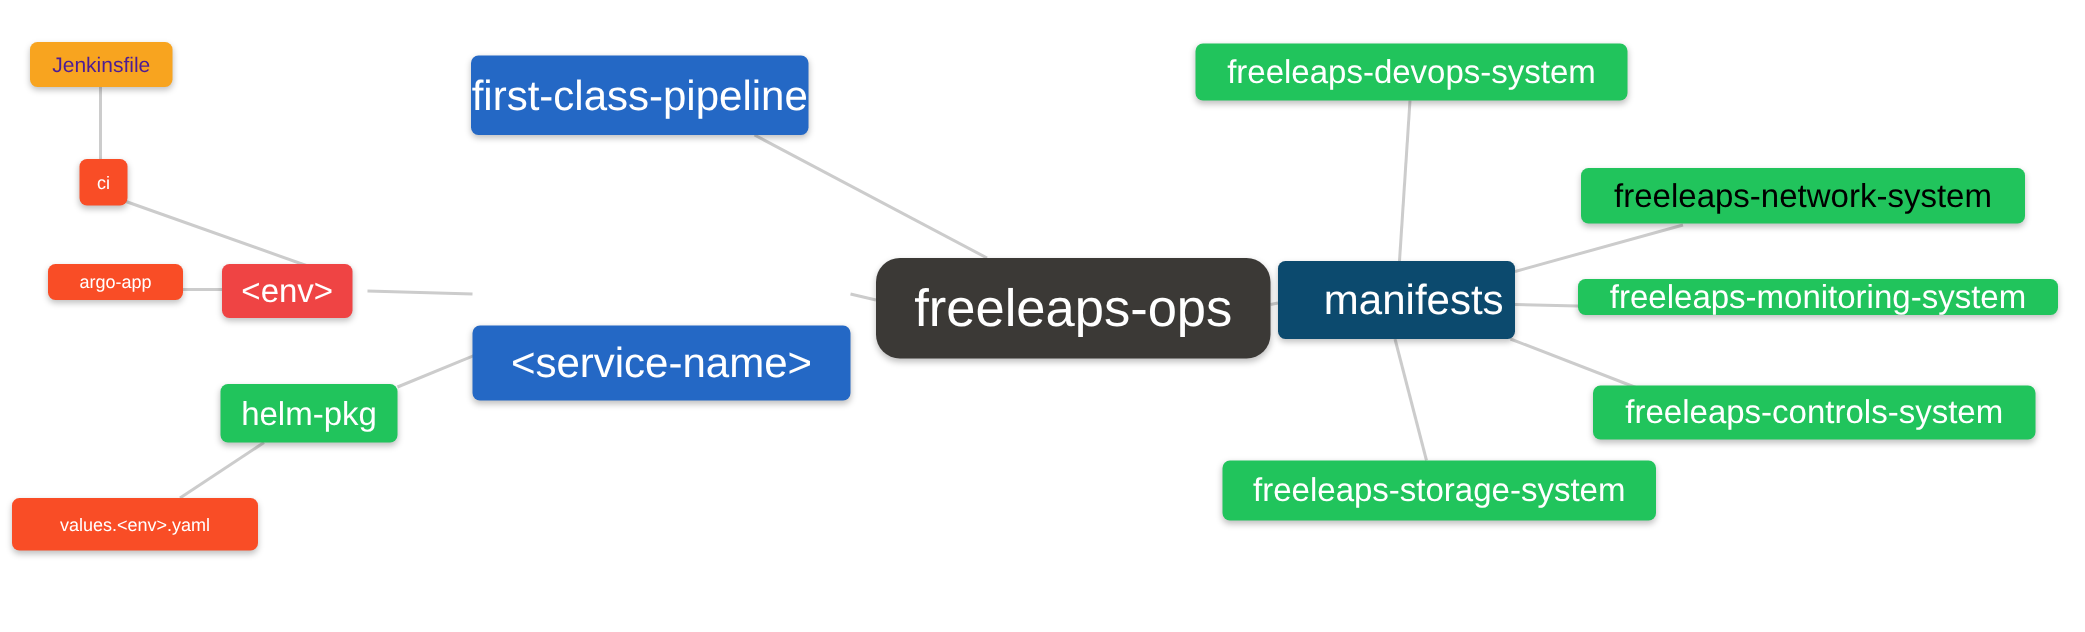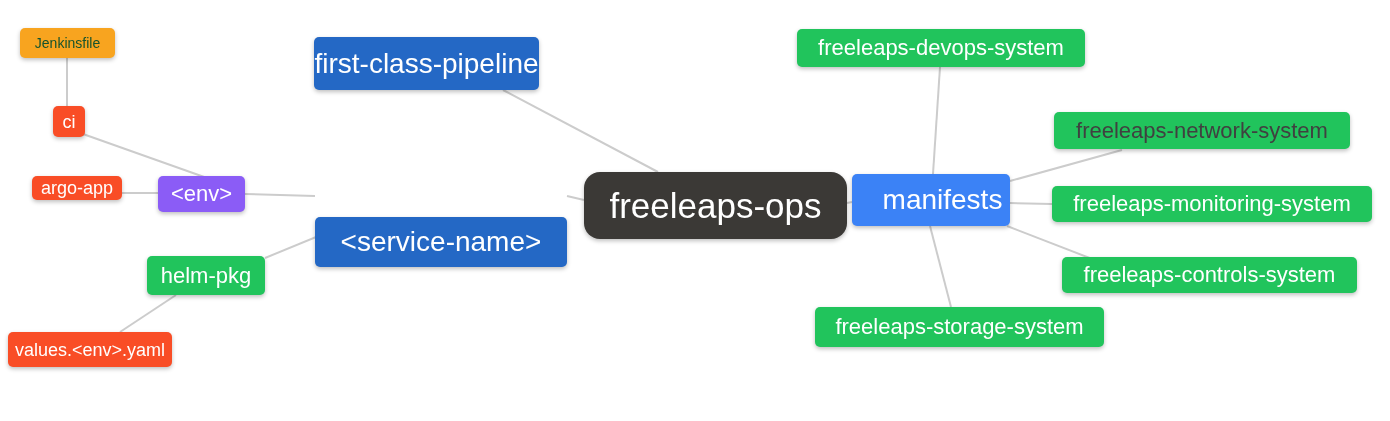--- a/index.html
+++ b/index.html
@@ -33,21 +33,21 @@
     border-radius: 5px;
     box-shadow: 0 2px 4px rgba(0,0,0,0.25);
     white-space: nowrap;
     cursor: default;
     line-height: 1;
     box-sizing: border-box;
   }
   .node.root   { font-size: 35px; border-radius: 16px; }
   .node.level1 { font-size: 28px; }
   .node.level2 { font-size: 22px; }
-  .node.level3 { font-size: 18px; }
+  .node.level3 { font-size: 12px; }
   .node.level4 { font-size: 14px; }
 </style>
 </head>
 <body>
 
 <div id="canvas">
   <svg id="edges" width="1390" height="421" viewBox="0 0 1390 421">
       <line x1="67" y1="58" x2="67" y2="106" stroke="#cccccc" stroke-width="2"></line>
       <line x1="83" y1="134" x2="207" y2="178" stroke="#cccccc" stroke-width="2"></line>
       <line x1="122" y1="193" x2="158" y2="193" stroke="#cccccc" stroke-width="2"></line>
@@ -59,25 +59,25 @@
       <line x1="847" y1="203" x2="852" y2="202" stroke="#cccccc" stroke-width="2"></line>
       <line x1="933" y1="174" x2="940" y2="67" stroke="#cccccc" stroke-width="2"></line>
       <line x1="1010" y1="181" x2="1122" y2="150" stroke="#cccccc" stroke-width="2"></line>
       <line x1="1010" y1="203" x2="1052" y2="204" stroke="#cccccc" stroke-width="2"></line>
       <line x1="1007" y1="226" x2="1100" y2="262" stroke="#cccccc" stroke-width="2"></line>
       <line x1="930" y1="226" x2="951" y2="307" stroke="#cccccc" stroke-width="2"></line>
     </svg>
 <div class="node root" style="left: 584px; top: 172px; width: 263px; height: 67px; background: rgb(59, 57, 54); color: rgb(255, 255, 255);">freeleaps-ops</div>
     <div class="node level1" style="left: 314px; top: 37px; width: 225px; height: 53px; background: rgb(36, 104, 197); color: rgb(255, 255, 255);">first-class-pipeline</div>
     <div class="node level1" style="left: 315px; top: 171px; width: 252px; height: 50px; background: rgb(36, 104, 197); color: rgb(255, 255, 255); margin-top: 46px;">&lt;service-name&gt;</div>
-    <div class="node level1" style="left: 852px; top: 174px; width: 158px; height: 52px; background: #3b82f6; color: rgb(255, 255, 255); padding-left: 23px;">manifests</div>
-    <div class="node level2" style="left: 158px; top: 176px; width: 87px; height: 36px; background: #8b5cf6; color: rgb(255, 255, 255);">&lt;env&gt;</div>
+    <div class="node level1" style="left: 852px; top: 174px; width: 158px; height: 52px; background: #0c4a6e; color: rgb(255, 255, 255); padding-left: 23px;">manifests</div>
+    <div class="node level2" style="left: 148px; top: 176px; width: 87px; height: 36px; background: #ef4444; color: rgb(255, 255, 255);">&lt;env&gt;</div>
     <div class="node level2" style="left: 797px; top: 29px; width: 288px; height: 38px; background: rgb(33, 196, 92); color: rgb(255, 255, 255);">freeleaps-devops-system</div>
     <div class="node level2" style="left: 147px; top: 256px; width: 118px; height: 39px; background: rgb(33, 196, 92); color: rgb(255, 255, 255);">helm-pkg</div>
-    <div class="node level2" style="left: 1054px; top: 112px; width: 296px; height: 37px; background: rgb(33, 196, 92); color: #404040;">freeleaps-network-system</div>
-    <div class="node level2" style="left: 1052px; top: 186px; width: 320px; height: 36px; background: rgb(33, 196, 92); color: rgb(255, 255, 255); text-align: center;">freeleaps-monitoring-system</div>
+    <div class="node level2" style="left: 1054px; top: 112px; width: 296px; height: 37px; background: rgb(33, 196, 92); color: #000000;">freeleaps-network-system</div>
+    <div class="node level2" style="left: 1052px; top: 186px; width: 320px; height: 24px; background: rgb(33, 196, 92); color: rgb(255, 255, 255); text-align: center;">freeleaps-monitoring-system</div>
     <div class="node level2" style="left: 1062px; top: 257px; width: 295px; height: 36px; background: rgb(33, 196, 92); color: rgb(255, 255, 255);">freeleaps-controls-system</div>
     <div class="node level2" style="left: 815px; top: 307px; width: 289px; height: 40px; background: rgb(33, 196, 92); color: rgb(255, 255, 255);">freeleaps-storage-system</div>
     <div class="node level3" style="left: 53px; top: 106px; width: 32px; height: 31px; background: rgb(249, 77, 38); color: rgb(255, 255, 255);">ci</div>
     <div class="node level3" style="left: 32px; top: 176px; width: 90px; height: 24px; background: rgb(249, 77, 38); color: rgb(255, 255, 255);">argo-app</div>
     <div class="node level3" style="left: 8px; top: 332px; width: 164px; height: 35px; background: rgb(249, 77, 38); color: rgb(255, 255, 255);">values.&lt;env&gt;.yaml</div>
-    <div class="node level4" style="left: 20px; top: 28px; width: 95px; height: 30px; background: rgb(248, 164, 31); color: #14532d;">Jenkinsfile</div>
+    <div class="node level4" style="left: 20px; top: 28px; width: 95px; height: 30px; background: rgb(248, 164, 31); color: #4c1d95;">Jenkinsfile</div>
   </div>
 
 </body></html>

